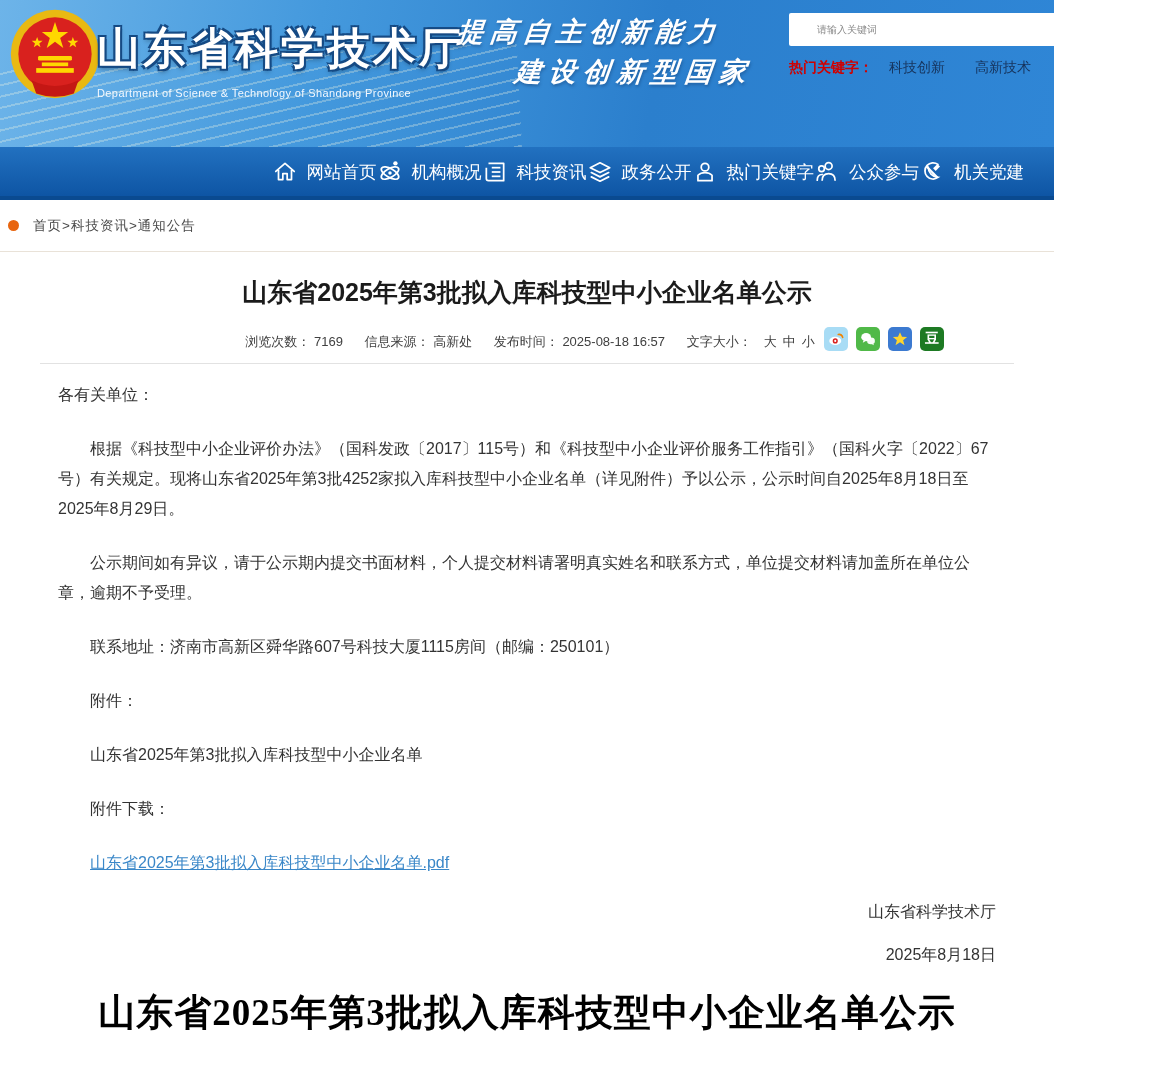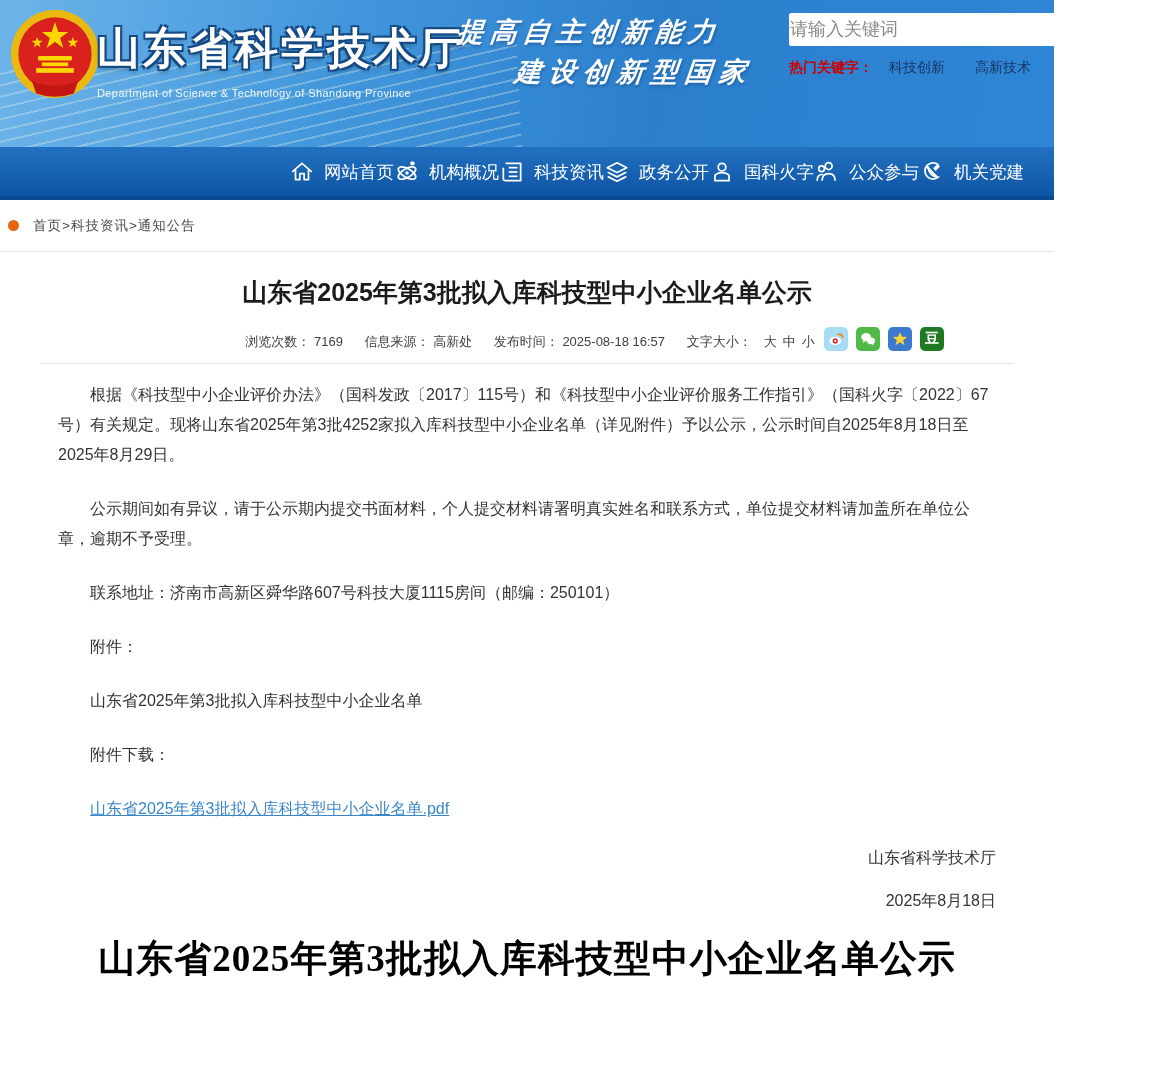--- a/index.html
+++ b/index.html
@@ -29,21 +29,21 @@
     text-shadow:2px 2px 0 #154a84,-2px -2px 0 #154a84,2px -2px 0 #154a84,-2px 2px 0 #154a84,0 3px 5px rgba(0,0,0,.35);
   }
   .site-subtitle { margin-top:9px; font-size:11px; color:#f2f8ff; letter-spacing:.4px; }
   .slogan { position:absolute; left:455px; top:14px; color:#fff; font-style:italic; font-weight:bold;
     transform:skewX(-6deg); text-shadow:1px 2px 3px rgba(20,60,110,.45); }
   .slogan .l1 { font-size:27px; letter-spacing:6px; }
   .slogan .l2 { font-size:27px; letter-spacing:7px; margin-left:62px; margin-top:4px; }
   .search-area { position:absolute; left:789px; top:13px; width:371px; }
   .search-row { display:flex; height:33px; }
   .search-input {
-    flex:1; border:none; outline:none; padding:0 1px; font-size:18px; color:#333;
+    flex:1; border:none; outline:none; padding:0 28px; font-size:10px; color:#333;
     background:#fff; border-radius:2px 0 0 2px;
   }
   .search-input::placeholder { color:#8a8a8a; }
   .search-btn {
     width:66px; border:none; cursor:pointer;
     background:linear-gradient(#ffd95a,#f6b503);
     display:flex; align-items:center; justify-content:center;
   }
   .hot-row { margin-top:13px; font-size:14px; display:flex; align-items:center; }
   .hot-label { color:#cf0000; font-weight:bold; }
@@ -183,21 +183,21 @@
       </span>
       <span>政务公开</span>
     </div>
     <div class="nav-item">
       <span class="nicon">
         <svg viewBox="0 0 24 24">
             <circle cx="12" cy="7.5" r="3.5"></circle>
             <path d="M5.5 20 V15 Q8 12.5 12 12.5 Q16 12.5 18.5 15 V20 Z" stroke-linejoin="round"></path>
           </svg>
       </span>
-      <span>国科火字</span>
+      <span>热门关键字</span>
     </div>
     <div class="nav-item">
       <span class="nicon">
         <svg viewBox="0 0 24 24">
             <circle cx="13.5" cy="6.5" r="3.2"></circle>
             <path d="M7.5 20 Q7.5 13.5 13.5 13.5 Q19.5 13.5 19.5 20"></path>
             <circle cx="7" cy="9" r="2.6"></circle>
             <path d="M3 19.5 Q3 14.5 7.5 14.3" stroke-linecap="round"></path>
           </svg>
       </span>
@@ -252,20 +252,21 @@
               <polygon fill="#ffd52e" points="12,3 14.7,9 21.5,9.3 16.2,13.6 18,20.2 12,16.4 6,20.2 7.8,13.6 2.5,9.3 9.3,9"></polygon>
             </svg>
         </span>
         <span class="sicon" style="background:#1d7a23;color:#fff;font-size:14px;font-weight:bold">豆</span>
       </div>
     </div>
 
     <hr class="divider">
 
     <div class="body-text">
+      <p>各有关单位：</p>
       <p class="indent">根据《科技型中小企业评价办法》（国科发政〔2017〕115号）和《科技型中小企业评价服务工作指引》（国科火字〔2022〕67号）有关规定。现将山东省2025年第3批4252家拟入库科技型中小企业名单（详见附件）予以公示，公示时间自2025年8月18日至2025年8月29日。</p>
       <p class="indent">公示期间如有异议，请于公示期内提交书面材料，个人提交材料请署明真实姓名和联系方式，单位提交材料请加盖所在单位公章，逾期不予受理。</p>
       <p class="indent">联系地址：济南市高新区舜华路607号科技大厦1115房间（邮编：250101）</p>
       <p class="indent">附件：</p>
       <p class="indent">山东省2025年第3批拟入库科技型中小企业名单</p>
       <p class="indent">附件下载：</p>
       <p class="indent"><a class="pdf-link">山东省2025年第3批拟入库科技型中小企业名单.pdf</a></p>
     </div>
 
     <div class="sig-block">

